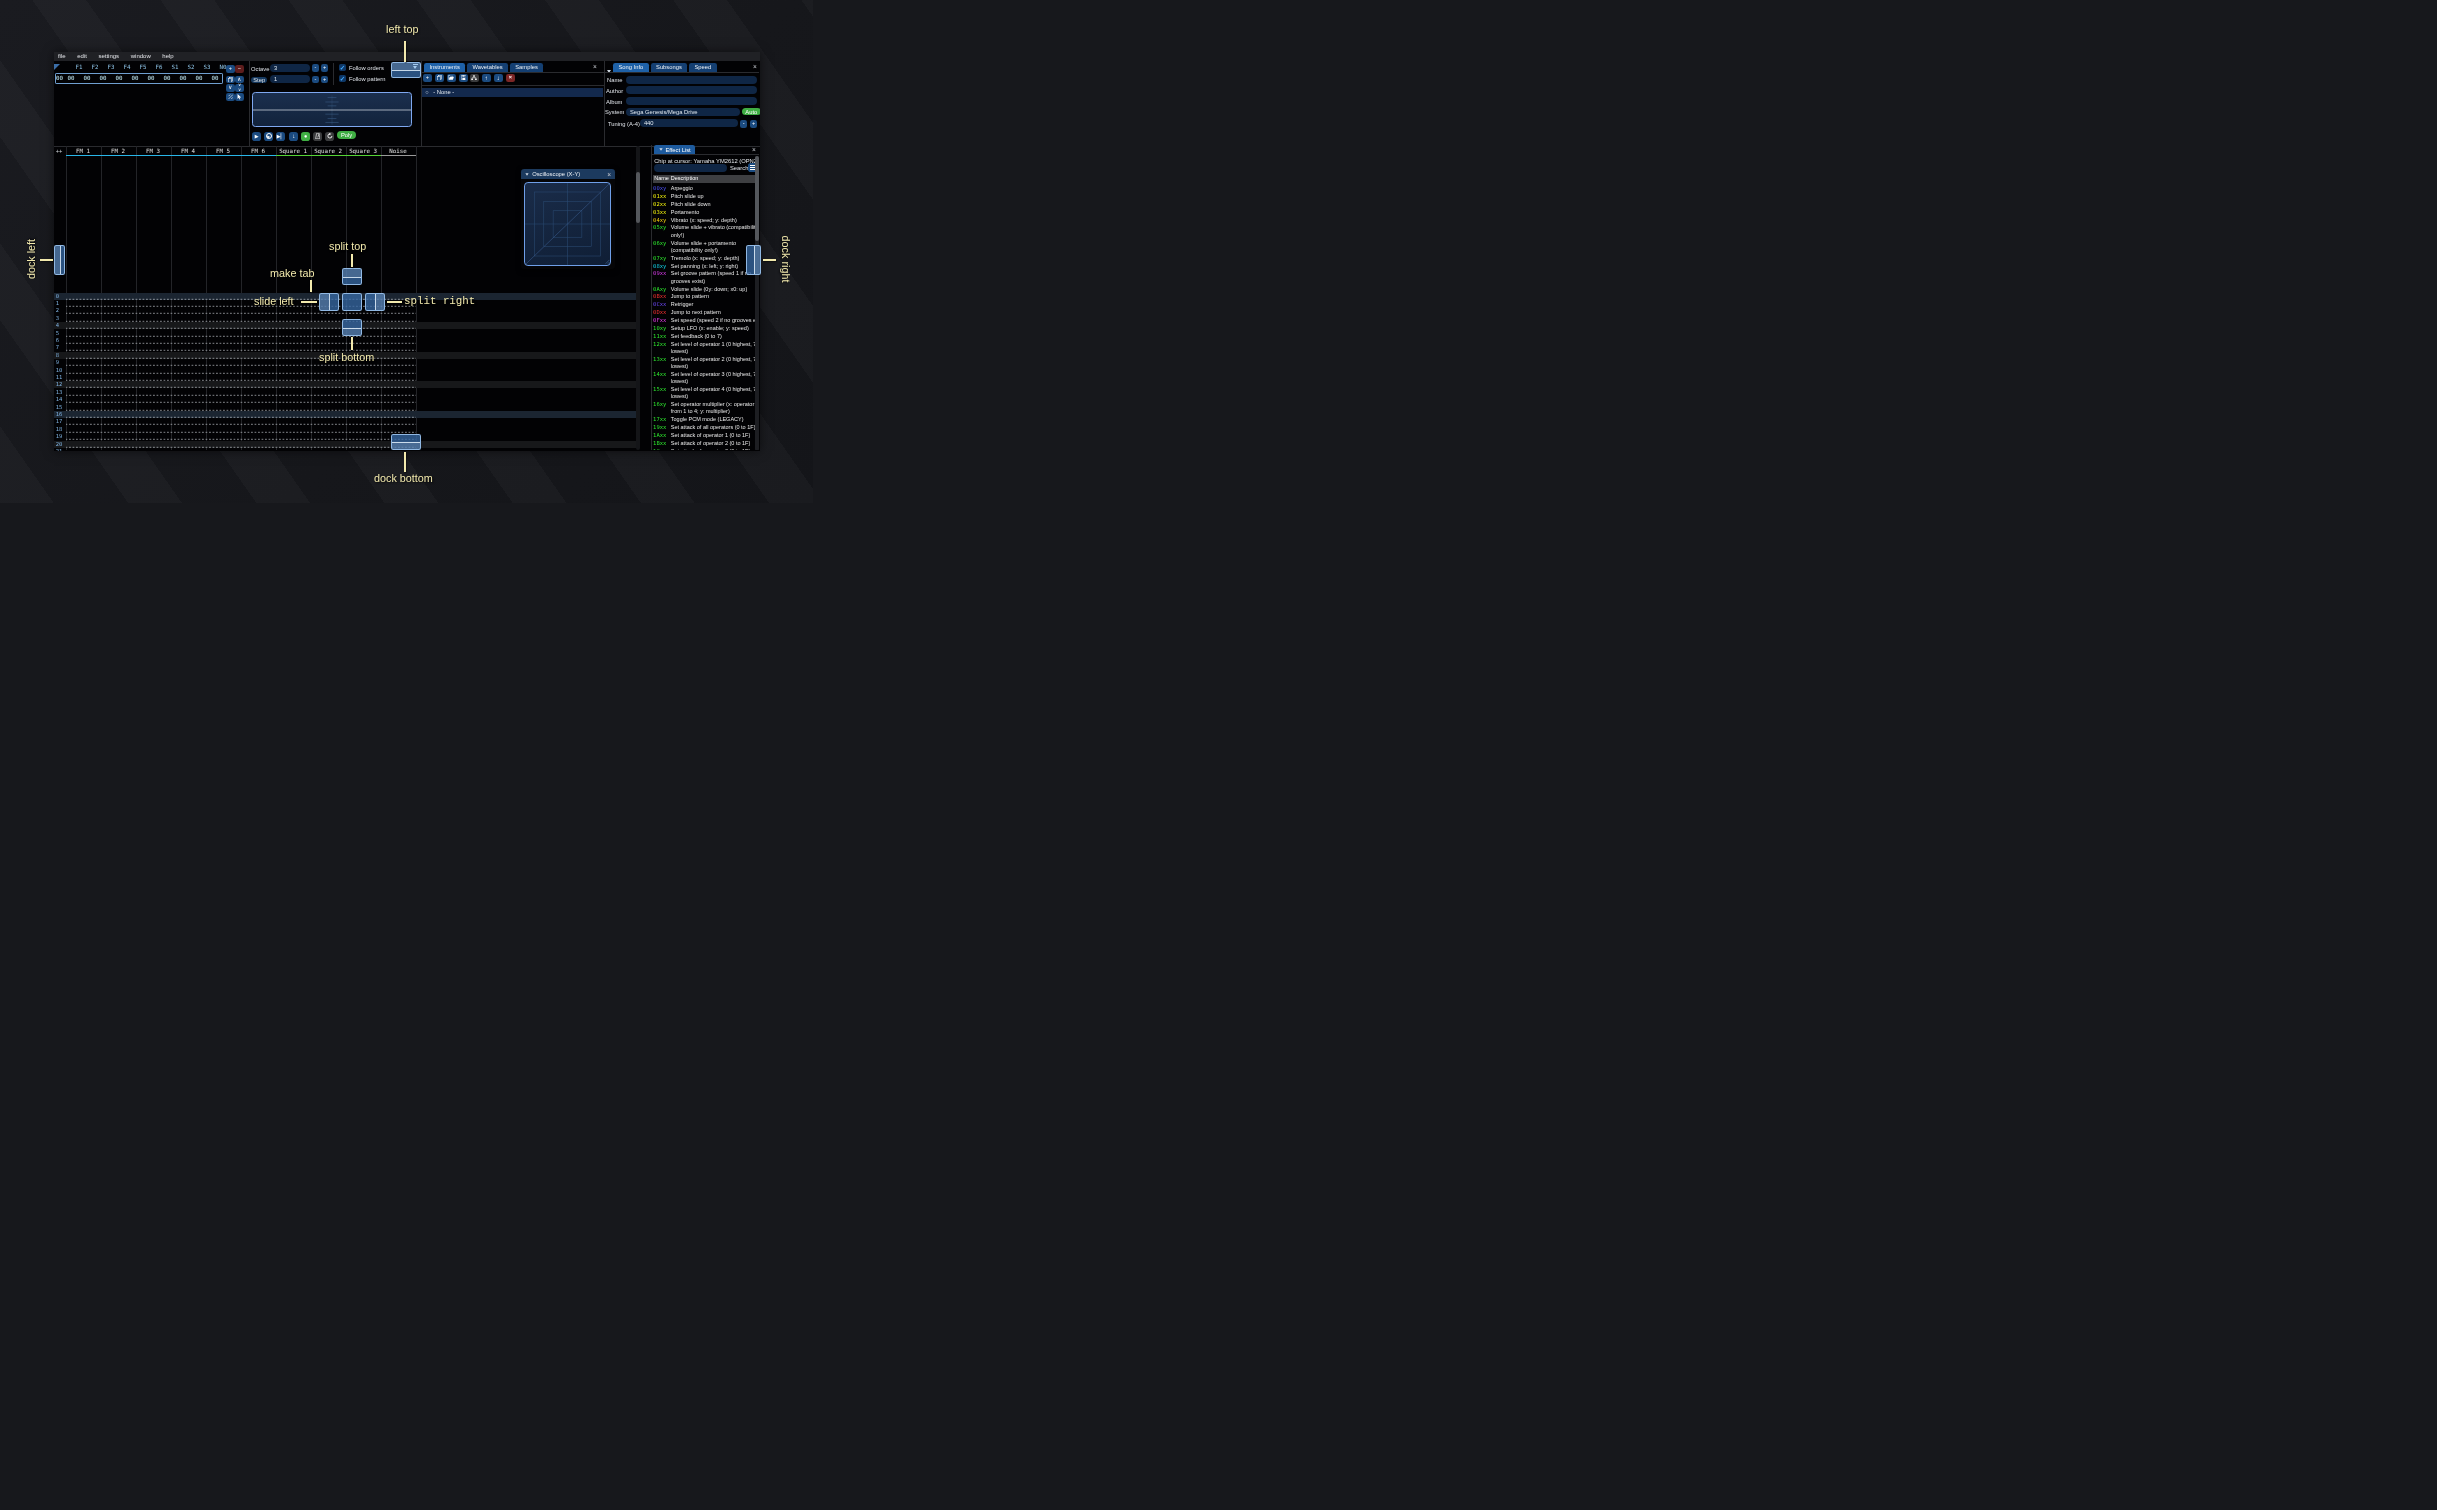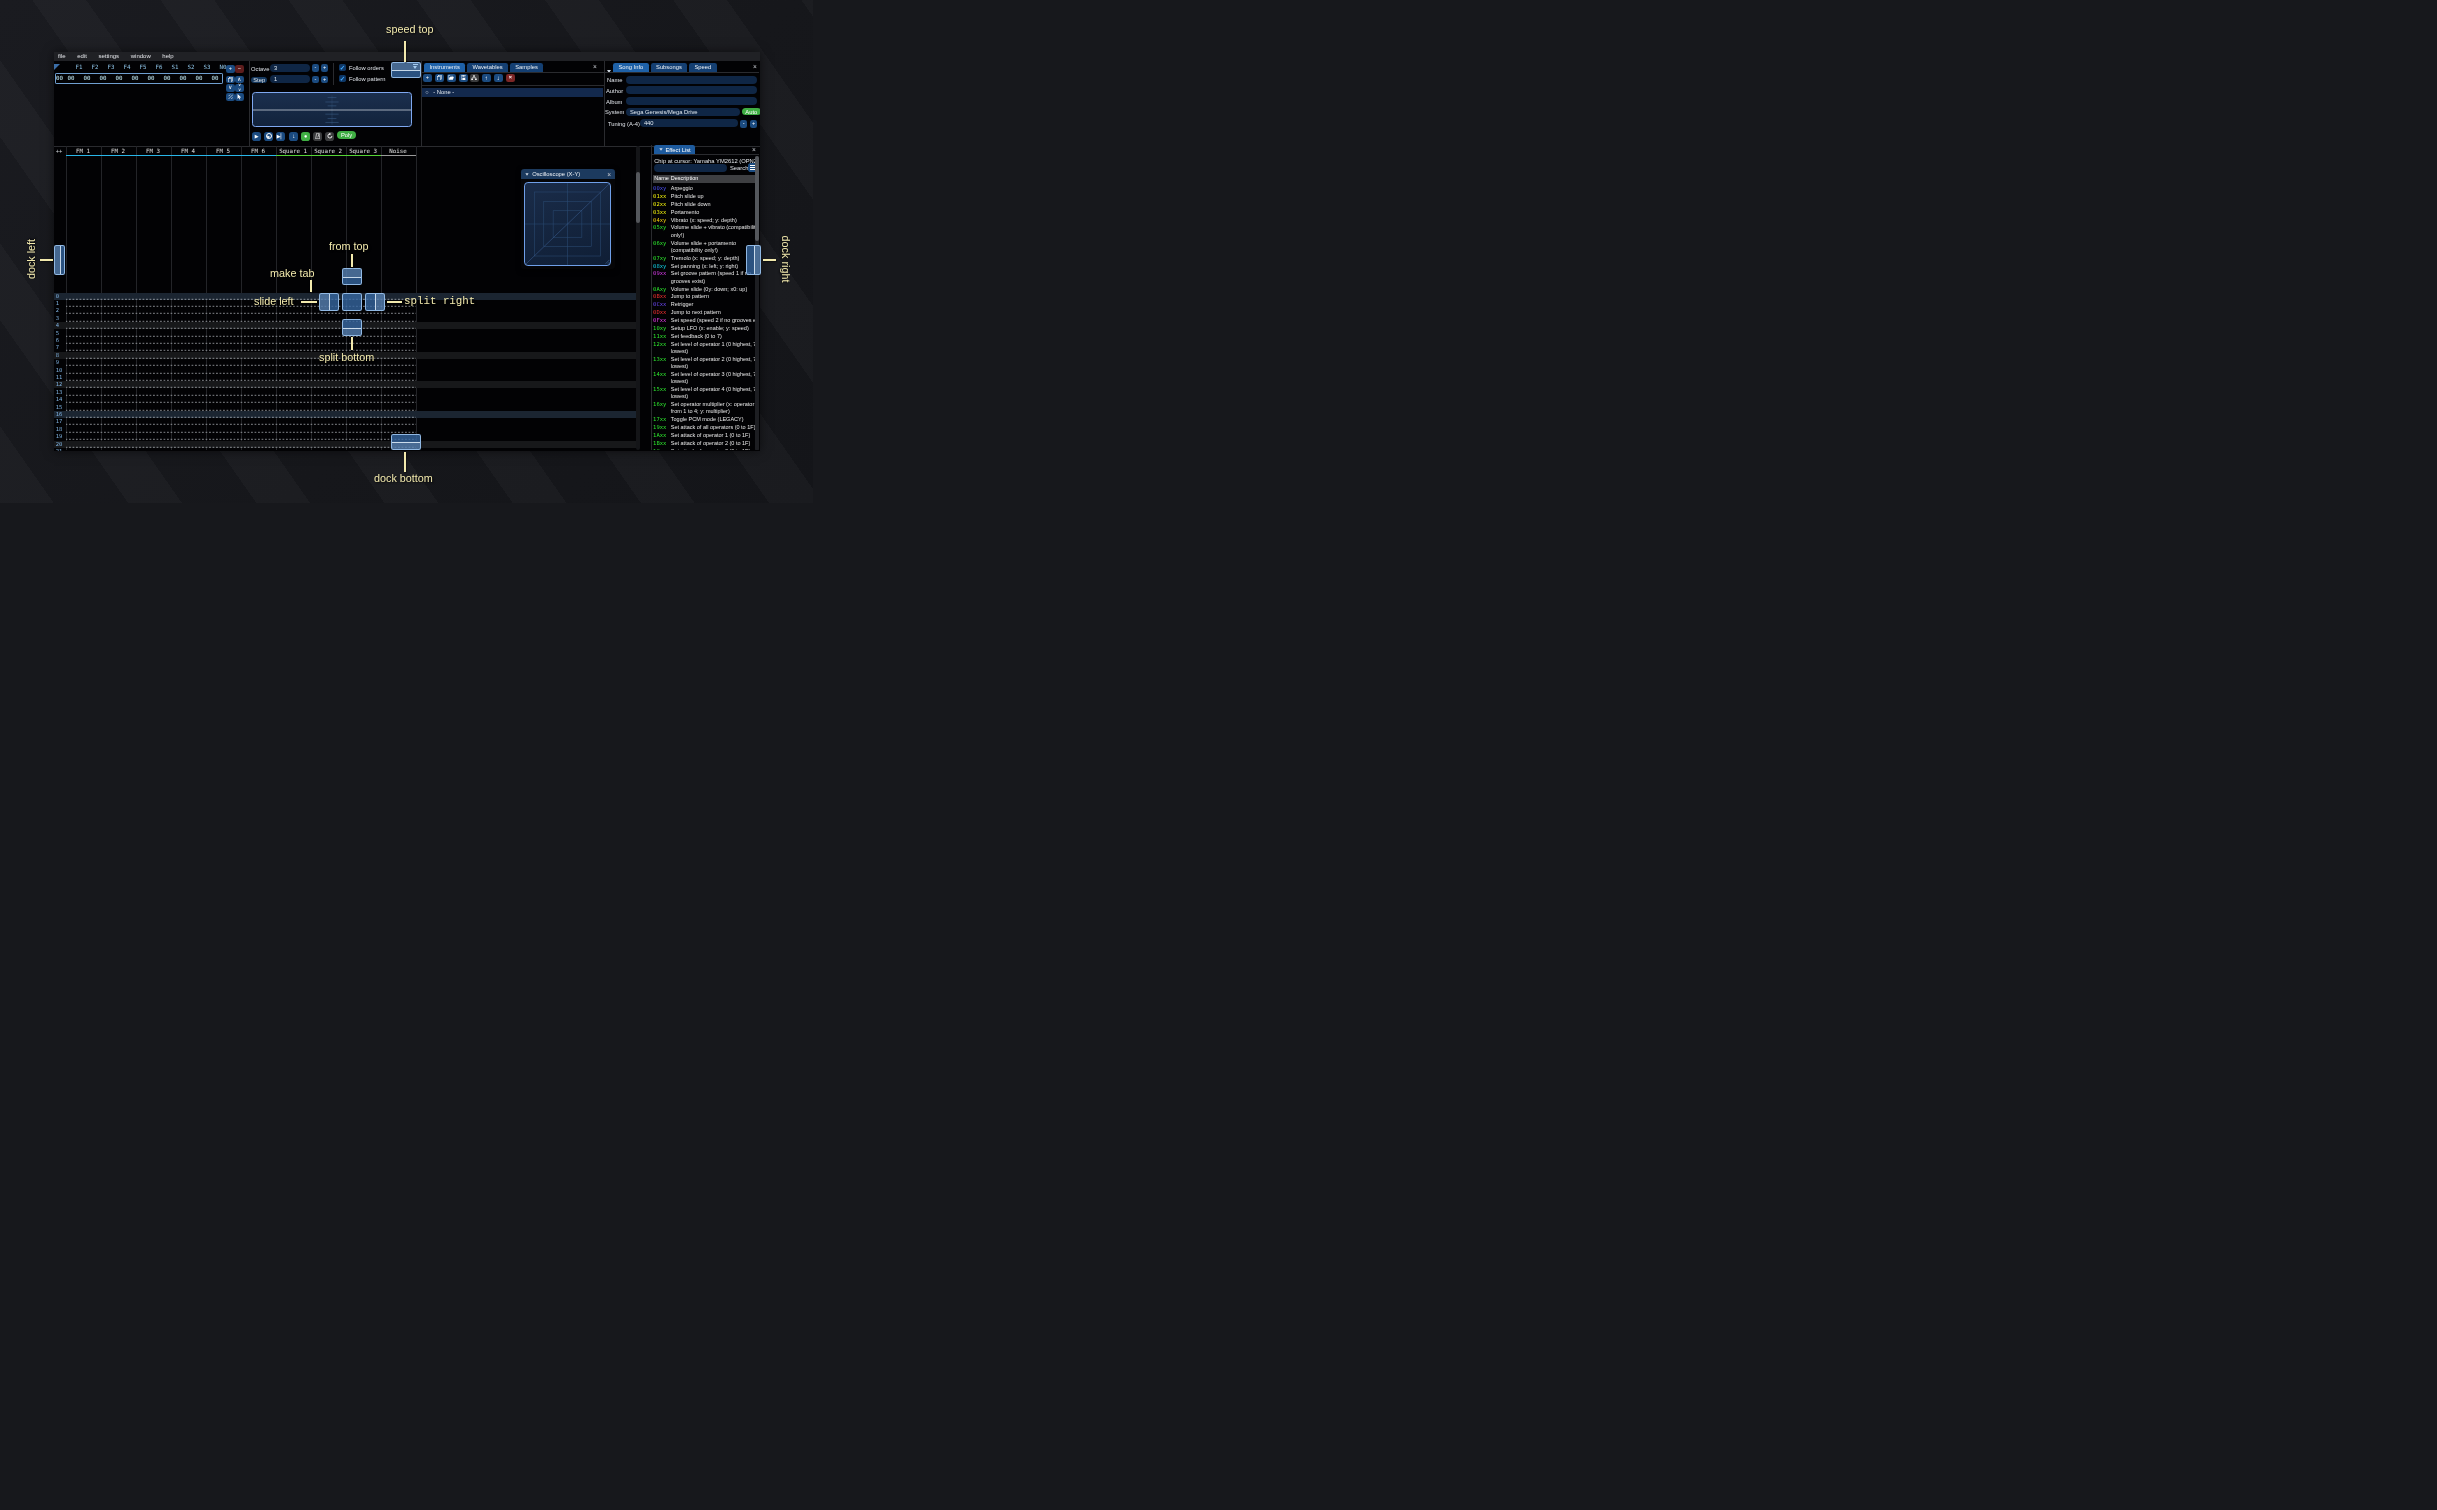--- a/index.html
+++ b/index.html
@@ -917,33 +917,33 @@
 <div class="dock-ind" style="left:342px; top:293px; width:20px; height:17.7px;"></div>
 <div class="dock-ind" style="left:365px; top:293px; width:20px; height:17.7px;">
   <div class="half" style="top:0; bottom:0; right:0; width:50%;"></div>
     <div class="split-v"></div>
 </div>
 <div class="dock-ind" style="left:342px; top:319px; width:20px; height:17px;">
   <div class="half" style="left:0; right:0; bottom:0; height:50%;"></div>
     <div class="split-h"></div>
 </div>
 
-<span class="ov-label" style="left:386px; top:23px;">speed top</span>
+<span class="ov-label" style="left:386px; top:23px;">left top</span>
 <div class="ov-line" style="left:404px; top:41px; width:1.7px; height:21px;"></div>
 
 <span class="ov-label" style="left:374px; top:472px;">dock bottom</span>
 <div class="ov-line" style="left:404px; top:452px; width:1.7px; height:20px;"></div>
 
 <span class="ov-label" style="left:31px; top:259px; transform:translate(-50%,-50%) rotate(-90deg);">dock left</span>
 <div class="ov-line" style="left:40px; top:259px; width:12.7px; height:1.7px;"></div>
 
 <span class="ov-label" style="left:786px; top:259px; transform:translate(-50%,-50%) rotate(90deg);">dock right</span>
 <div class="ov-line" style="left:763px; top:259px; width:12.7px; height:1.7px;"></div>
 
-<span class="ov-label" style="left:329px; top:240px;">from top</span>
+<span class="ov-label" style="left:329px; top:240px;">split top</span>
 <div class="ov-line" style="left:351px; top:254px; width:1.7px; height:13.2px;"></div>
 
 <span class="ov-label" style="left:270px; top:267px;">make tab</span>
 <div class="ov-line" style="left:310px; top:280px; width:1.7px; height:11.6px;"></div>
 
 <span class="ov-label" style="left:254px; top:295px;">slide left</span>
 <div class="ov-line" style="left:301px; top:301px; width:16px; height:1.7px;"></div>
 
 <span class="ov-label" style="left:404px; top:295px;font-family:Liberation Mono, monospace;">split right</span>
 <div class="ov-line" style="left:387px; top:301px; width:15px; height:1.7px;"></div>

